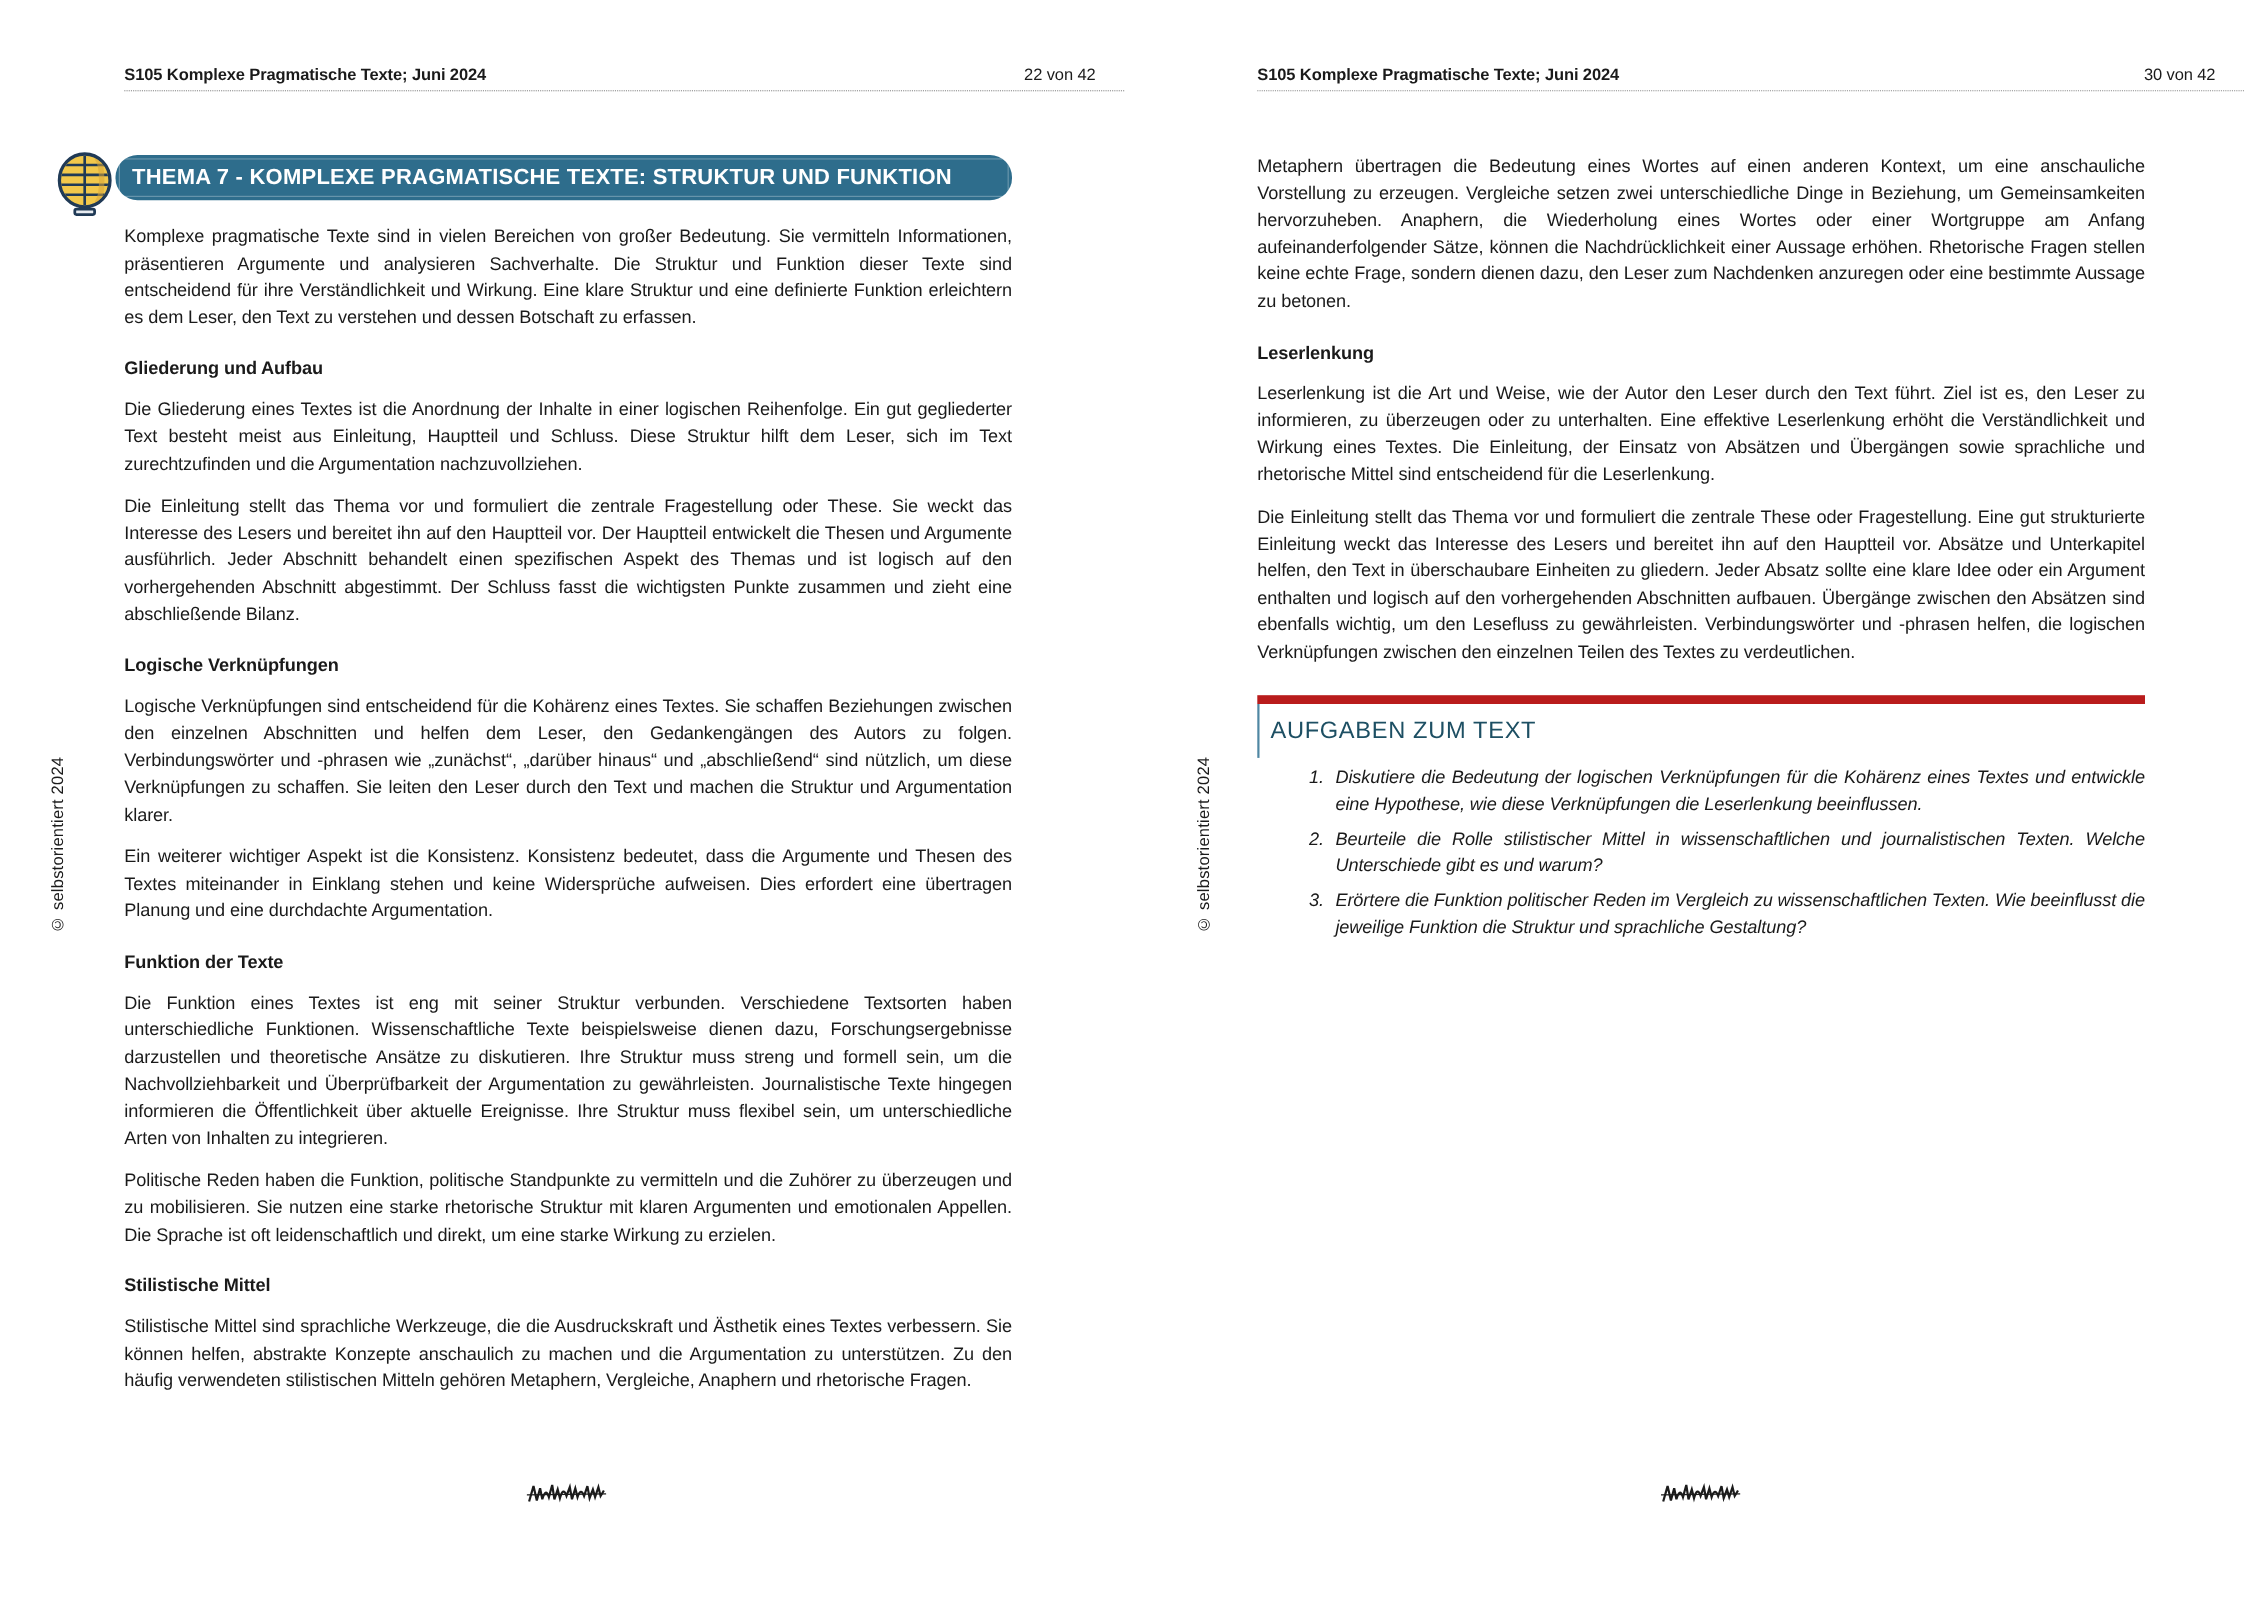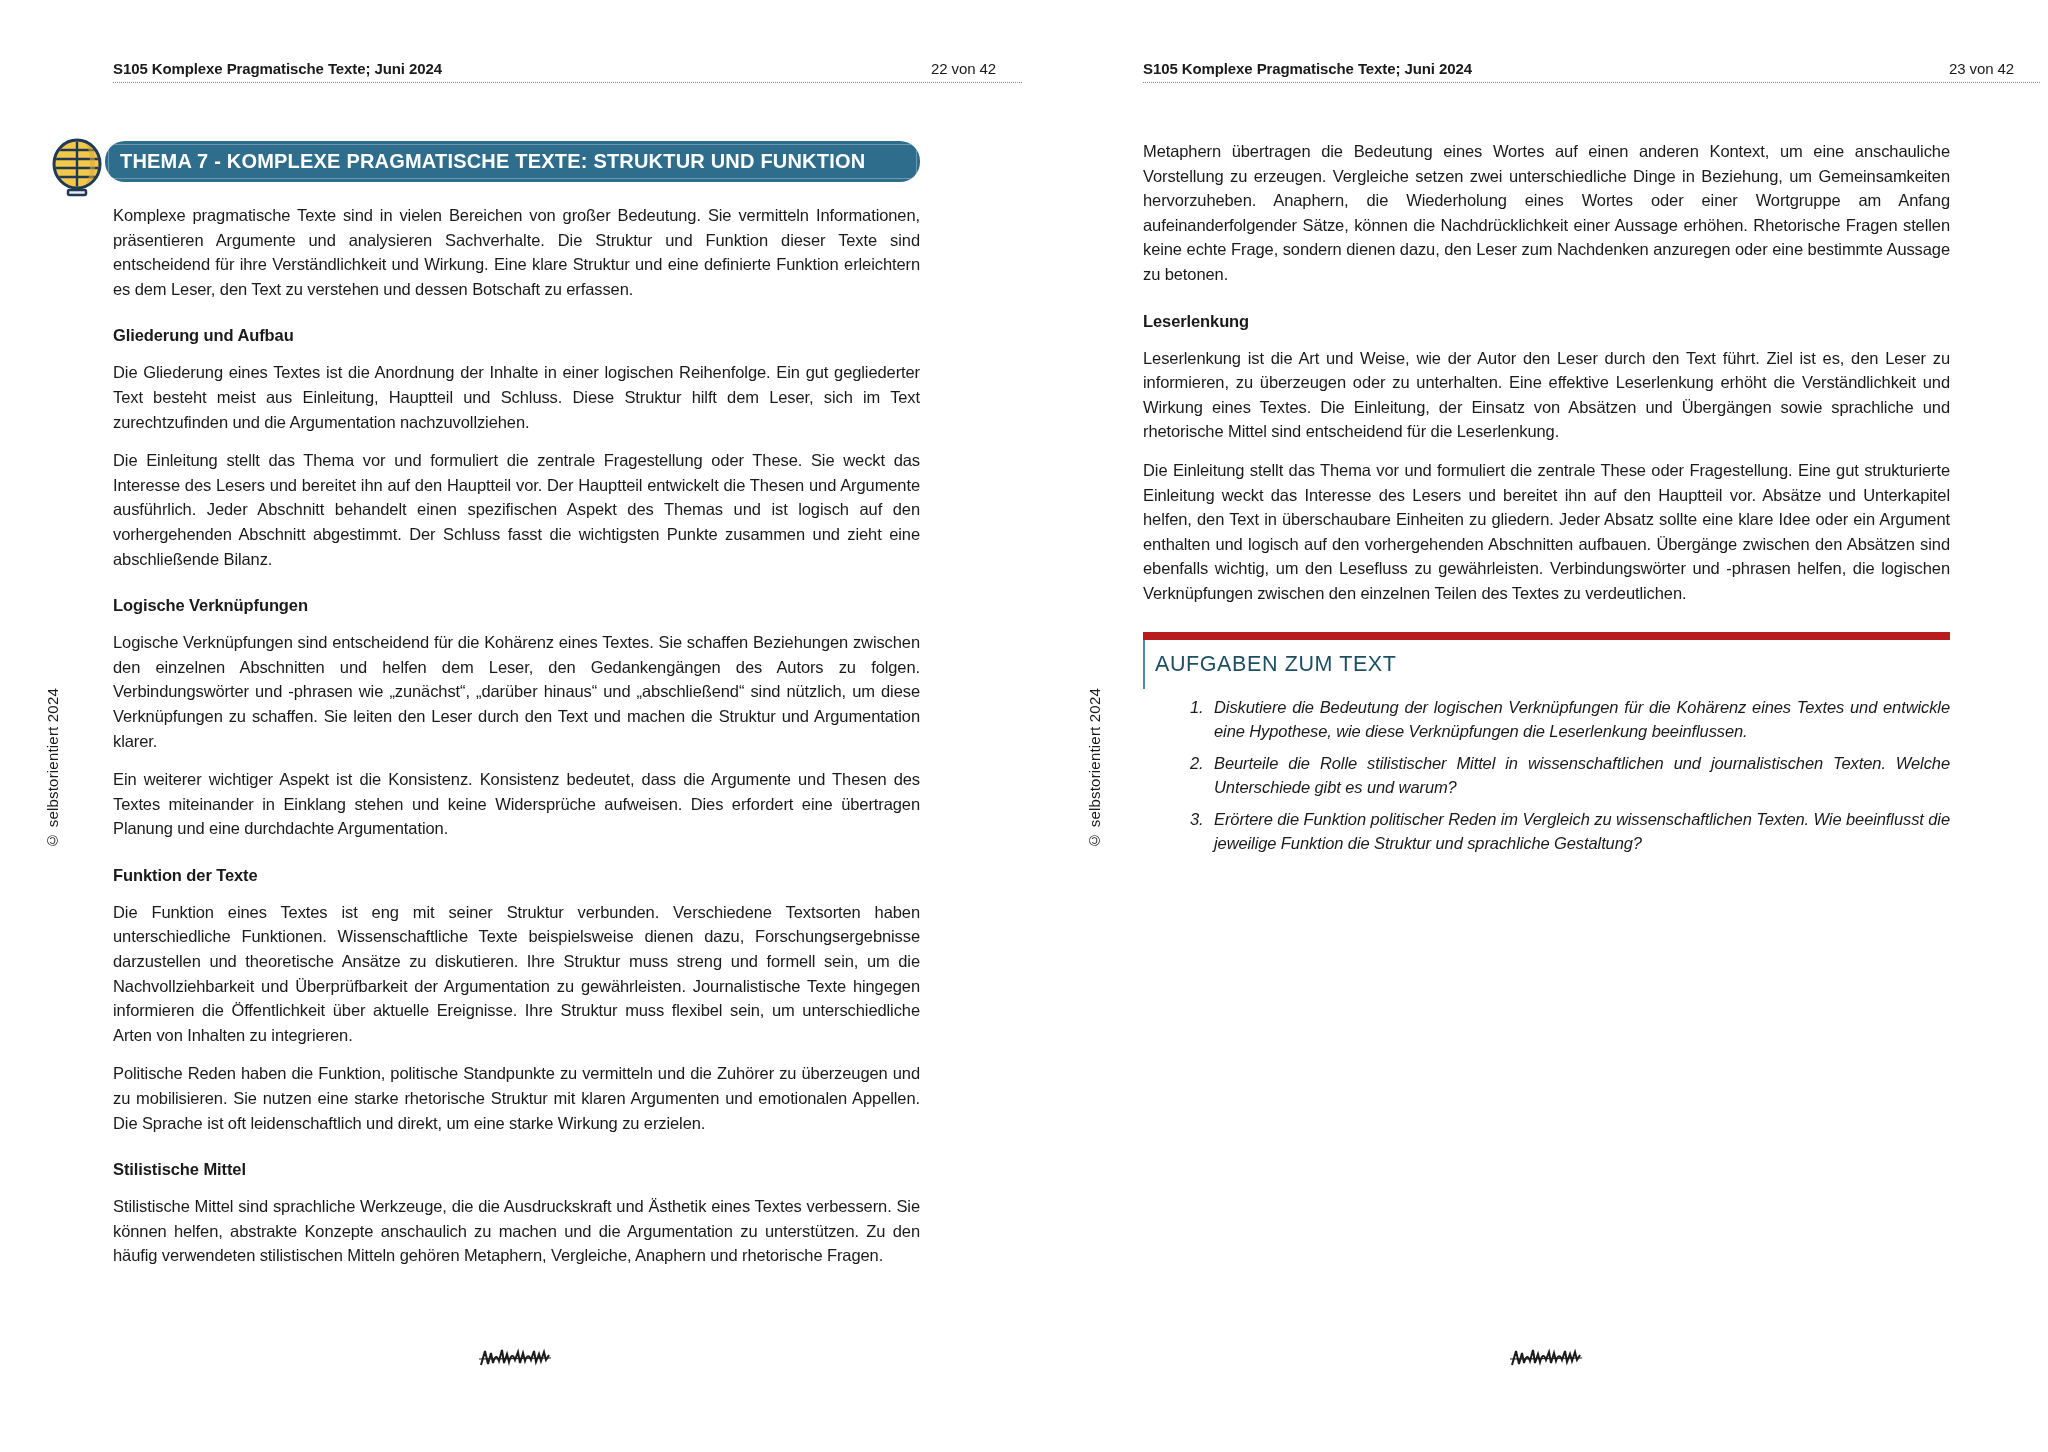--- a/index.html
+++ b/index.html
@@ -124,21 +124,21 @@
     <svg viewBox="0 0 74 32" width="74" height="32" fill="none" stroke="#1c1c1c">
       <path stroke-width="2" d="M3 22 L7 8 L10 21 L13 10 L15 20 Q18 9 21 18 L24 7 L26 20 L29 11 L31 19 Q34 8 37 17 L40 9 L42 20 L45 10 L47 18 Q50 9 53 17 L56 8 L58 19 L61 11 L63 18 L66 9 L68 17 L71 12"></path>
       <path stroke-width="1.2" d="M1 16 L73 15"></path>
     </svg>
   </span>
 </section>
 
 <section class="page page-right">
   <header class="page-header">
     <span>S105 Komplexe Pragmatische Texte; Juni 2024</span>
-    <span class="page-number">23 von 42</span>
+    <span class="page-number">30 von 42</span>
   </header>
 
   <div class="column">
     <div>
         <p class="para">Metaphern übertragen die Bedeutung eines Wortes auf einen anderen Kontext, um eine anschauliche Vorstellung zu erzeugen. Vergleiche setzen zwei unterschiedliche Dinge in Beziehung, um Gemeinsamkeiten hervorzuheben. Anaphern, die Wiederholung eines Wortes oder einer Wortgruppe am Anfang aufeinanderfolgender Sätze, können die Nachdrücklichkeit einer Aussage erhöhen. Rhetorische Fragen stellen keine echte Frage, sondern dienen dazu, den Leser zum Nachdenken anzuregen oder eine bestimmte Aussage zu betonen.</p>
         <h3 class="subheading">Leserlenkung</h3>
         <p class="para">Leserlenkung ist die Art und Weise, wie der Autor den Leser durch den Text führt. Ziel ist es, den Leser zu informieren, zu überzeugen oder zu unterhalten. Eine effektive Leserlenkung erhöht die Verständlichkeit und Wirkung eines Textes. Die Einleitung, der Einsatz von Absätzen und Übergängen sowie sprachliche und rhetorische Mittel sind entscheidend für die Leserlenkung.</p>
         <p class="para">Die Einleitung stellt das Thema vor und formuliert die zentrale These oder Fragestellung. Eine gut strukturierte Einleitung weckt das Interesse des Lesers und bereitet ihn auf den Hauptteil vor. Absätze und Unterkapitel helfen, den Text in überschaubare Einheiten zu gliedern. Jeder Absatz sollte eine klare Idee oder ein Argument enthalten und logisch auf den vorhergehenden Abschnitten aufbauen. Übergänge zwischen den Absätzen sind ebenfalls wichtig, um den Lesefluss zu gewährleisten. Verbindungswörter und -phrasen helfen, die logischen Verknüpfungen zwischen den einzelnen Teilen des Textes zu verdeutlichen.</p>
       </div>
 

